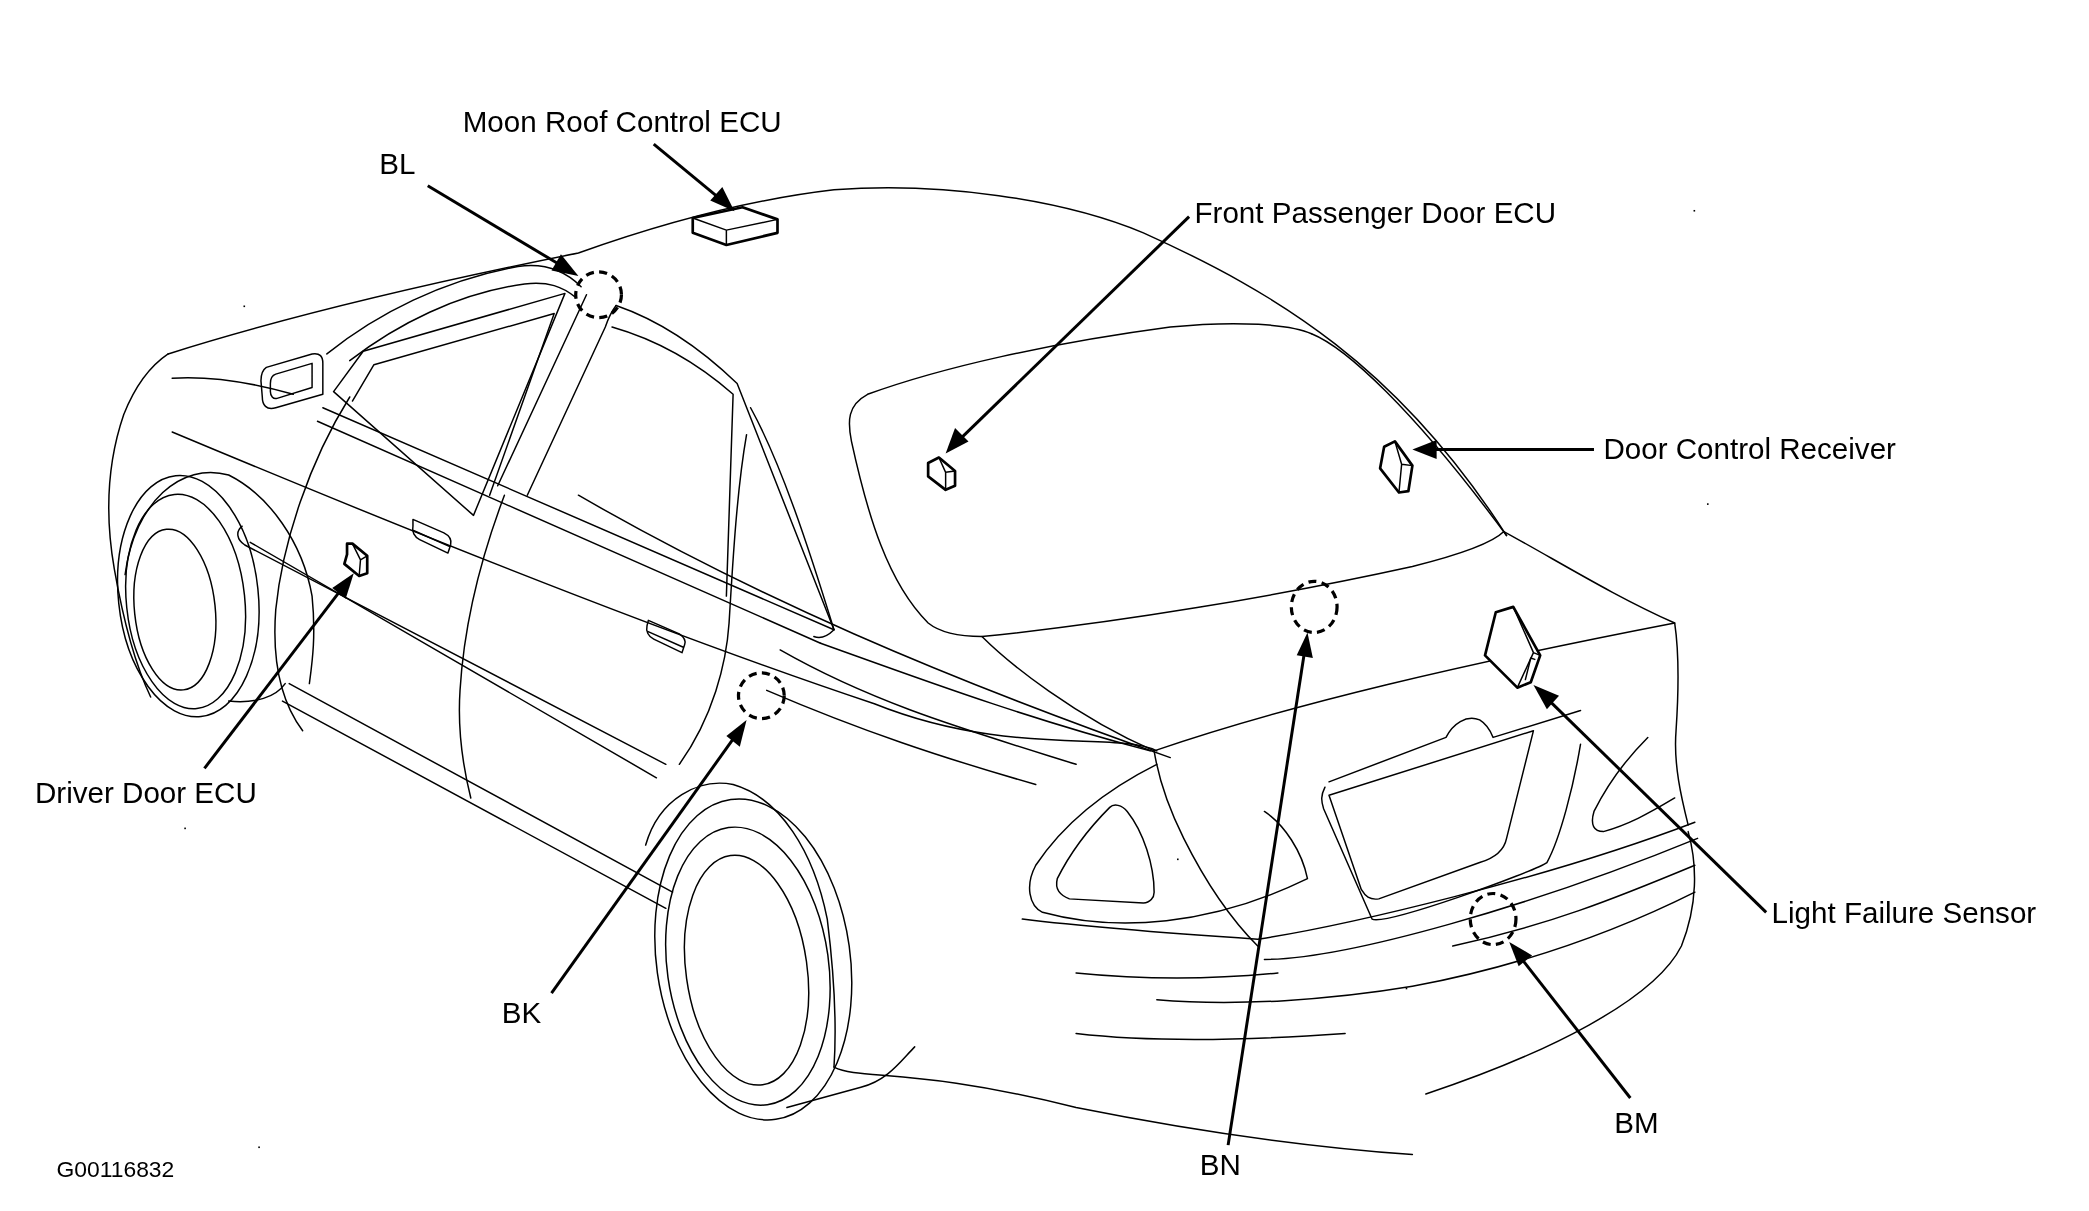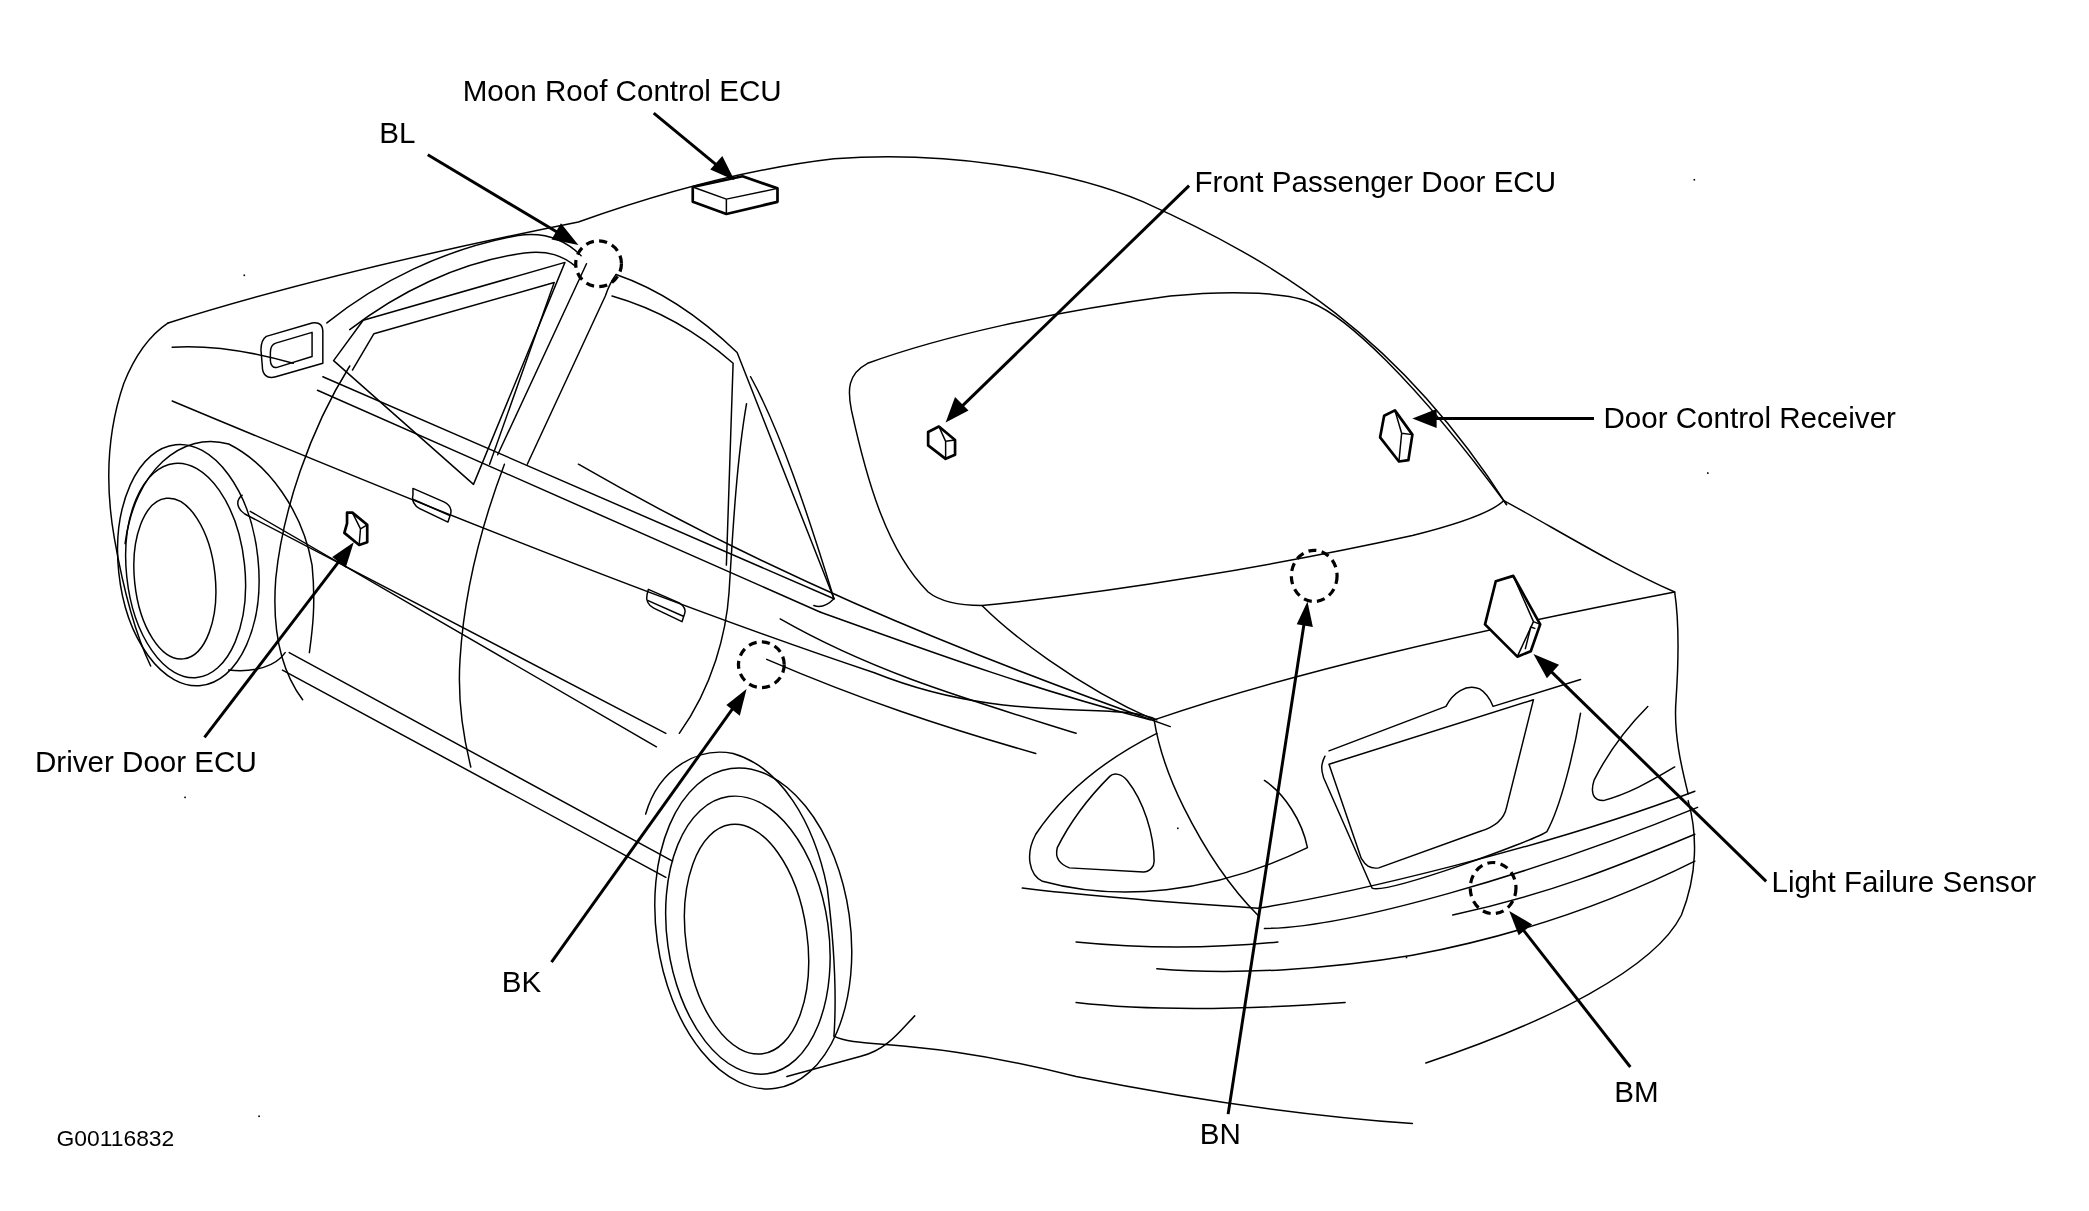--- a/index.html
+++ b/index.html
@@ -8,20 +8,21 @@
       background: #ffffff;
       width: 2089px;
       height: 1211px;
       overflow: hidden;
     }
     #stage {
       position: relative;
       width: 2089px;
       height: 873px;
       background: #ffffff;
+      margin-top: 31px;
     }
     svg#diagram {
       position: absolute;
       left: 0;
       top: 0;
       width: 2089px;
       height: 1211px;
     }
     .body-line {
       fill: none;

